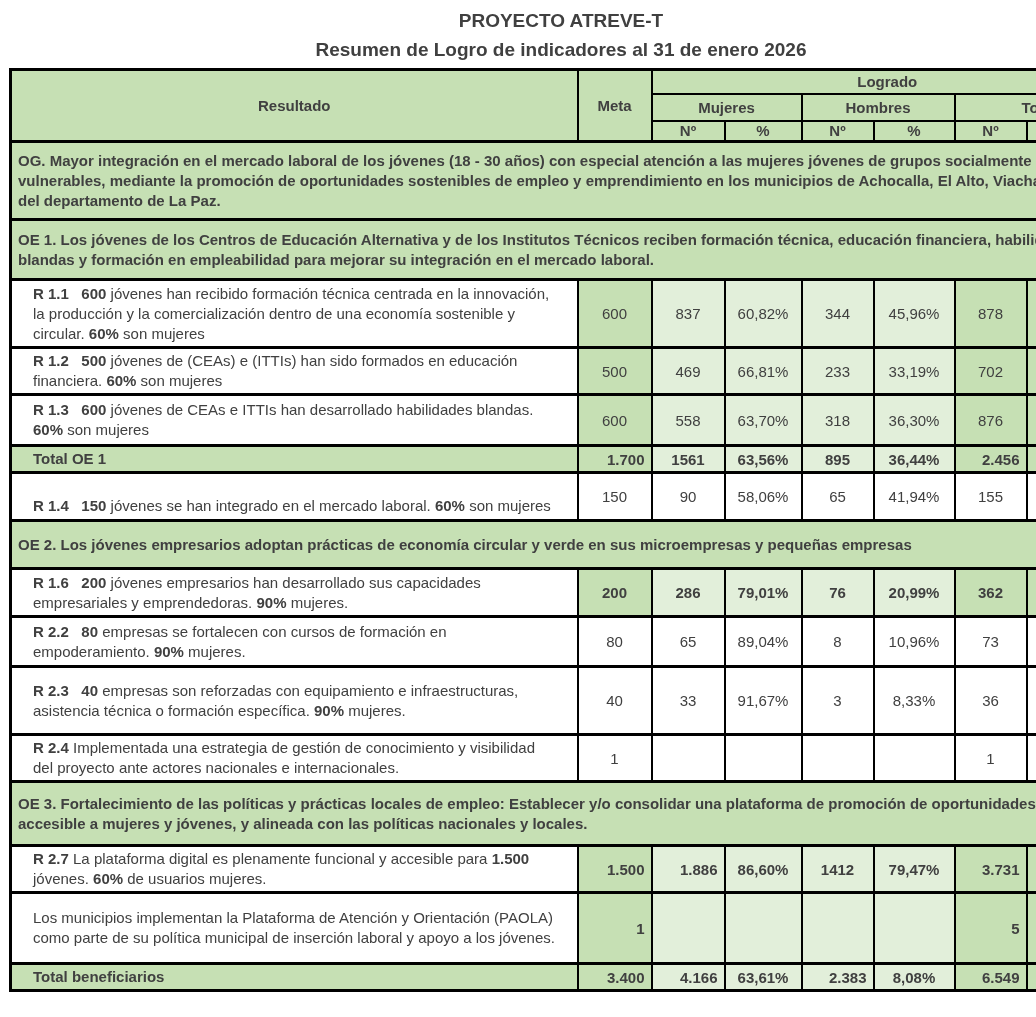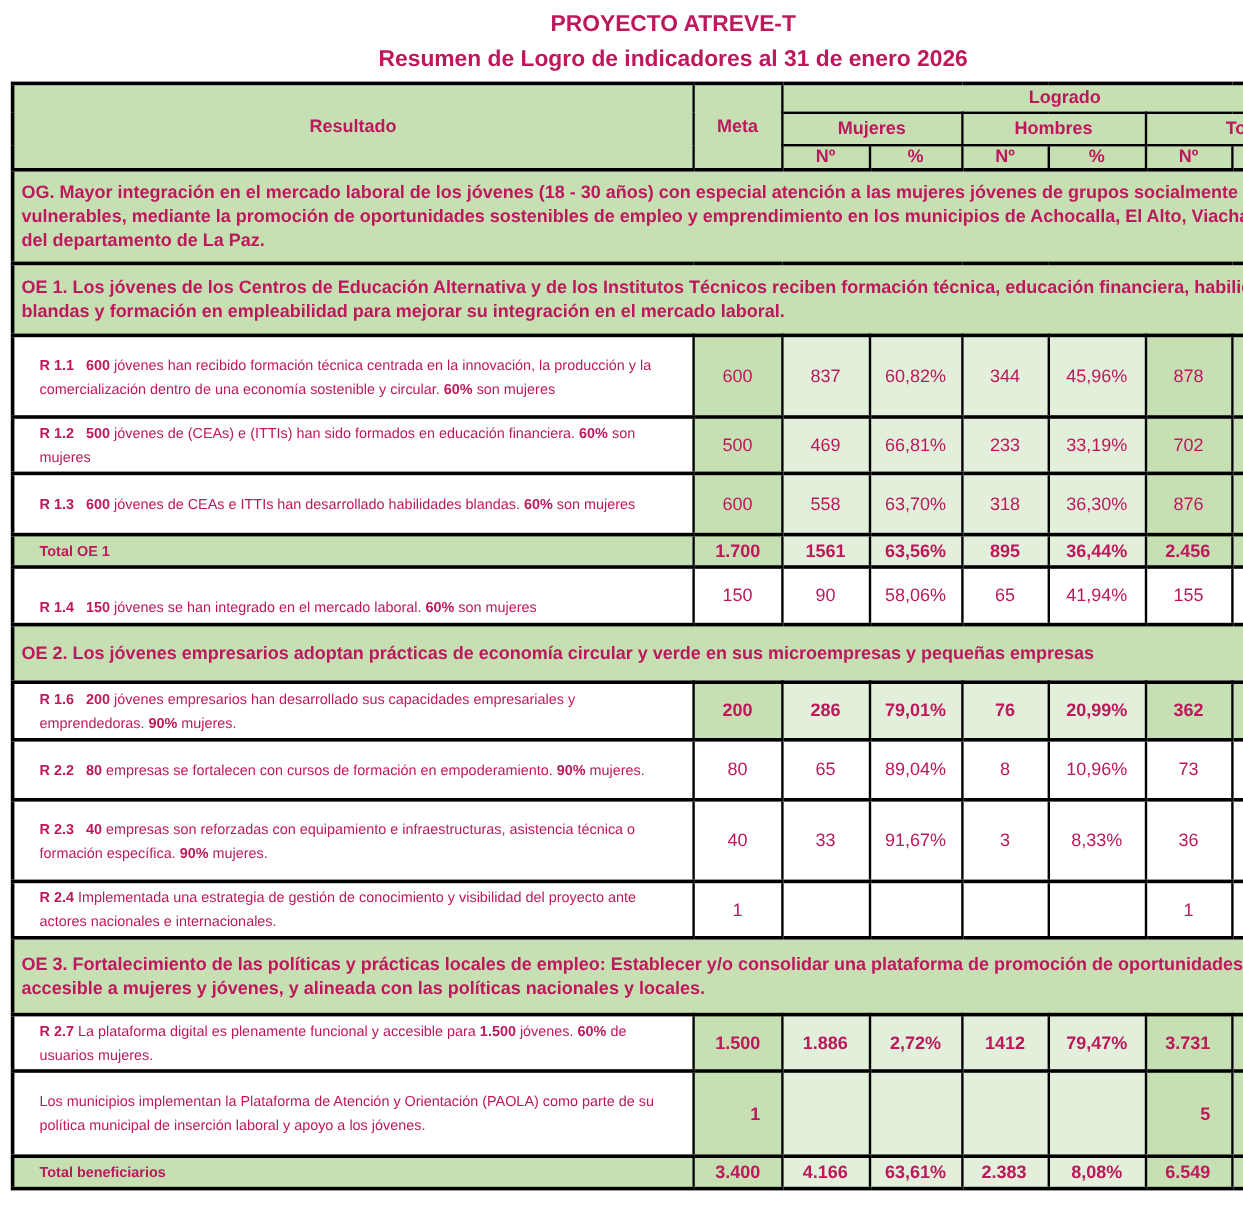--- a/index.html
+++ b/index.html
@@ -1,18 +1,18 @@
 <!DOCTYPE html>
 <html><head>
 <meta charset="utf-8">
 <style>
   html,body{margin:0;padding:0;background:#fff;}
   .page{
     position:relative;width:1036px;height:1015px;overflow:hidden;
-    background:#fff;color:#be185d;
+    background:#fff;color:#404040;
     font-family:"Liberation Sans",sans-serif;
   }
   .titles{width:1122px;text-align:center;padding-top:7px;}
   .title-line{font-weight:700;font-size:19px;line-height:27px;}
   .subtitle-line{font-weight:700;font-size:19px;line-height:27px;margin-top:2px;}
 
   table.report{
     border-collapse:collapse;table-layout:fixed;
     width:1113px;margin-left:9px;margin-top:5px;
     border:3px solid #000;
@@ -25,29 +25,29 @@
   .hc{
     background:#c6e0b4;font-weight:700;text-align:center;
     vertical-align:middle;font-size:15px;padding:0 2px;
   }
   .section{
     background:#c6e0b4;font-weight:700;font-size:15px;
     padding:5px 6px;line-height:20px;vertical-align:middle;
     white-space:pre-wrap;
   }
   .label{
-    background:#fff;font-size:12px;padding:2px 21px;line-height:20px;
+    background:#fff;font-size:15px;padding:2px 21px;line-height:20px;
     vertical-align:middle;white-space:pre-wrap;
   }
   .label b, .section b{font-weight:700;}
   .label.vb{vertical-align:bottom;padding-bottom:3px;}
   .num{
     text-align:center;vertical-align:middle;font-size:15px;padding:0 3px;
   }
-  .al-r{text-align:right;padding-right:17px;}
+  .al-r{text-align:right;padding-right:6px;}
   .bold{font-weight:700;}
   .bg-g{background:#c6e0b4;}
   .bg-l{background:#e2efda;}
   .bg-w{background:#ffffff;}
 </style>
 </head>
 <body>
 
 <div class="page">
   <div class="titles">
@@ -186,21 +186,21 @@
           <td class="num bg-w">1</td>
           <td class="num bg-w"></td>
         </tr>
         <tr style="height: 64px;">
           <td colspan="8" class="section">OE 3. Fortalecimiento de las políticas y prácticas locales de empleo: Establecer y/o consolidar una plataforma de promoción de oportunidades de empleo accesible a mujeres y jóvenes, y alineada con las políticas nacionales y locales.</td>
         </tr>
         <tr style="height: 47px;">
           <td class="label"><b>R 2.7</b> La plataforma digital es plenamente funcional y accesible para <b>1.500</b> jóvenes. <b>60%</b> de usuarios mujeres.</td>
           <td class="num bg-g al-r bold">1.500</td>
           <td class="num bg-l al-r bold">1.886</td>
-          <td class="num bg-l bold">2,72%</td>
+          <td class="num bg-l bold">86,60%</td>
           <td class="num bg-l bold">1412</td>
           <td class="num bg-l bold">79,47%</td>
           <td class="num bg-g al-r bold">3.731</td>
           <td class="num bg-g"></td>
         </tr>
         <tr style="height: 71px;">
           <td class="label">Los municipios implementan la Plataforma de Atención y Orientación (PAOLA) como parte de su política municipal de inserción laboral y apoyo a los jóvenes.</td>
           <td class="num bg-g al-r bold">1</td>
           <td class="num bg-l"></td>
           <td class="num bg-l"></td>

